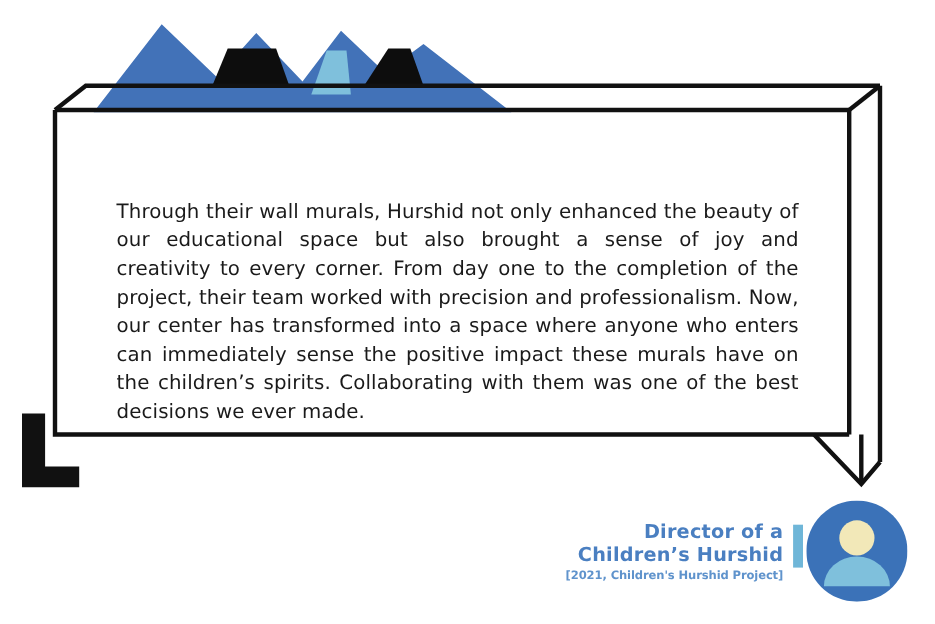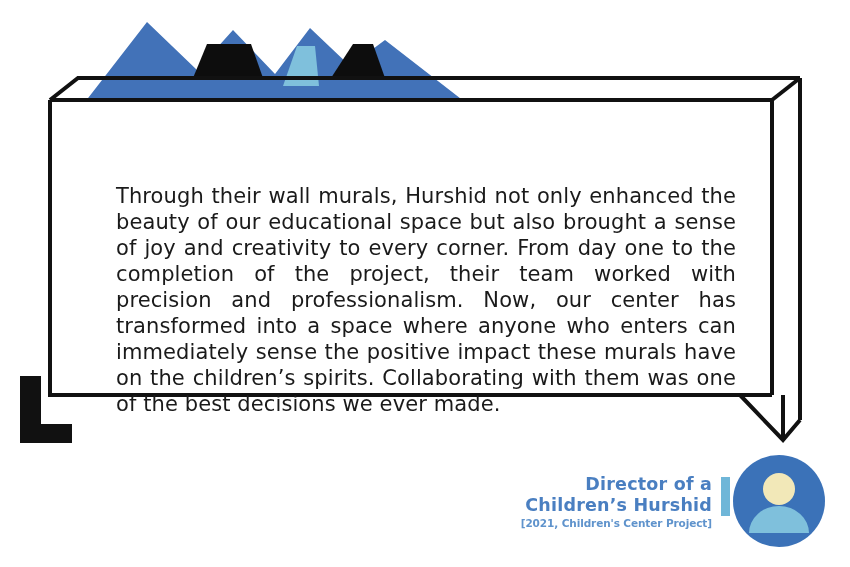--- a/index.html
+++ b/index.html
@@ -38,26 +38,26 @@
     left: 0; top: 0;
     width: 850px;
     height: 460px;
     z-index: 2;
     pointer-events: none;
   }
 
   
   #quote-text {
     position: absolute;
-    left: 116px;
+    left: 106px;
     top: 162px;
     width: 620px;
     z-index: 3;
     font-family: "DejaVu Sans", sans-serif;
-    font-size: 21px;
+    font-size: 18px;
     line-height: 26px;
     color: #1a1a1a;
     text-align: justify;
     text-justify: inter-word;
     letter-spacing: 0.1px;
   }
 
   
   #attribution {
     position: absolute;
@@ -147,21 +147,21 @@
       <polygon points="20,376 41,376 41,424 72,424 72,443 20,443" fill="#111111"></polygon>
     </g>
   </svg>
 
   <p id="quote-text">Through their wall murals, Hurshid not only enhanced the beauty of our educational space but also brought a sense of joy and creativity to every corner. From day one to the completion of the project, their team worked with precision and professionalism. Now, our center has transformed into a space where anyone who enters can immediately sense the positive impact these murals have on the children’s spirits. Collaborating with them was one of the best decisions we ever made.</p>
 
   <div id="attribution">
     <div id="attribution-text">
       <div class="attr-line">Director of a</div>
       <div class="attr-line">Children’s Hurshid</div>
-      <div id="attribution-meta">[2021, Children's Center Project]</div>
+      <div id="attribution-meta">[2021, Children's Hurshid Project]</div>
     </div>
     <div id="attribution-bar"></div>
   </div>
 
   <svg id="avatar" viewBox="0 0 92 92" xmlns="http://www.w3.org/2000/svg">
     <circle cx="46" cy="46" r="46" fill="#3B72B8"></circle>
     <circle cx="46" cy="34" r="16" fill="#F2E8B8"></circle>
     <path d="M 16,78 A 30 27 0 0 1 76,78 Z" fill="#7FC0DC"></path>
   </svg>
 

